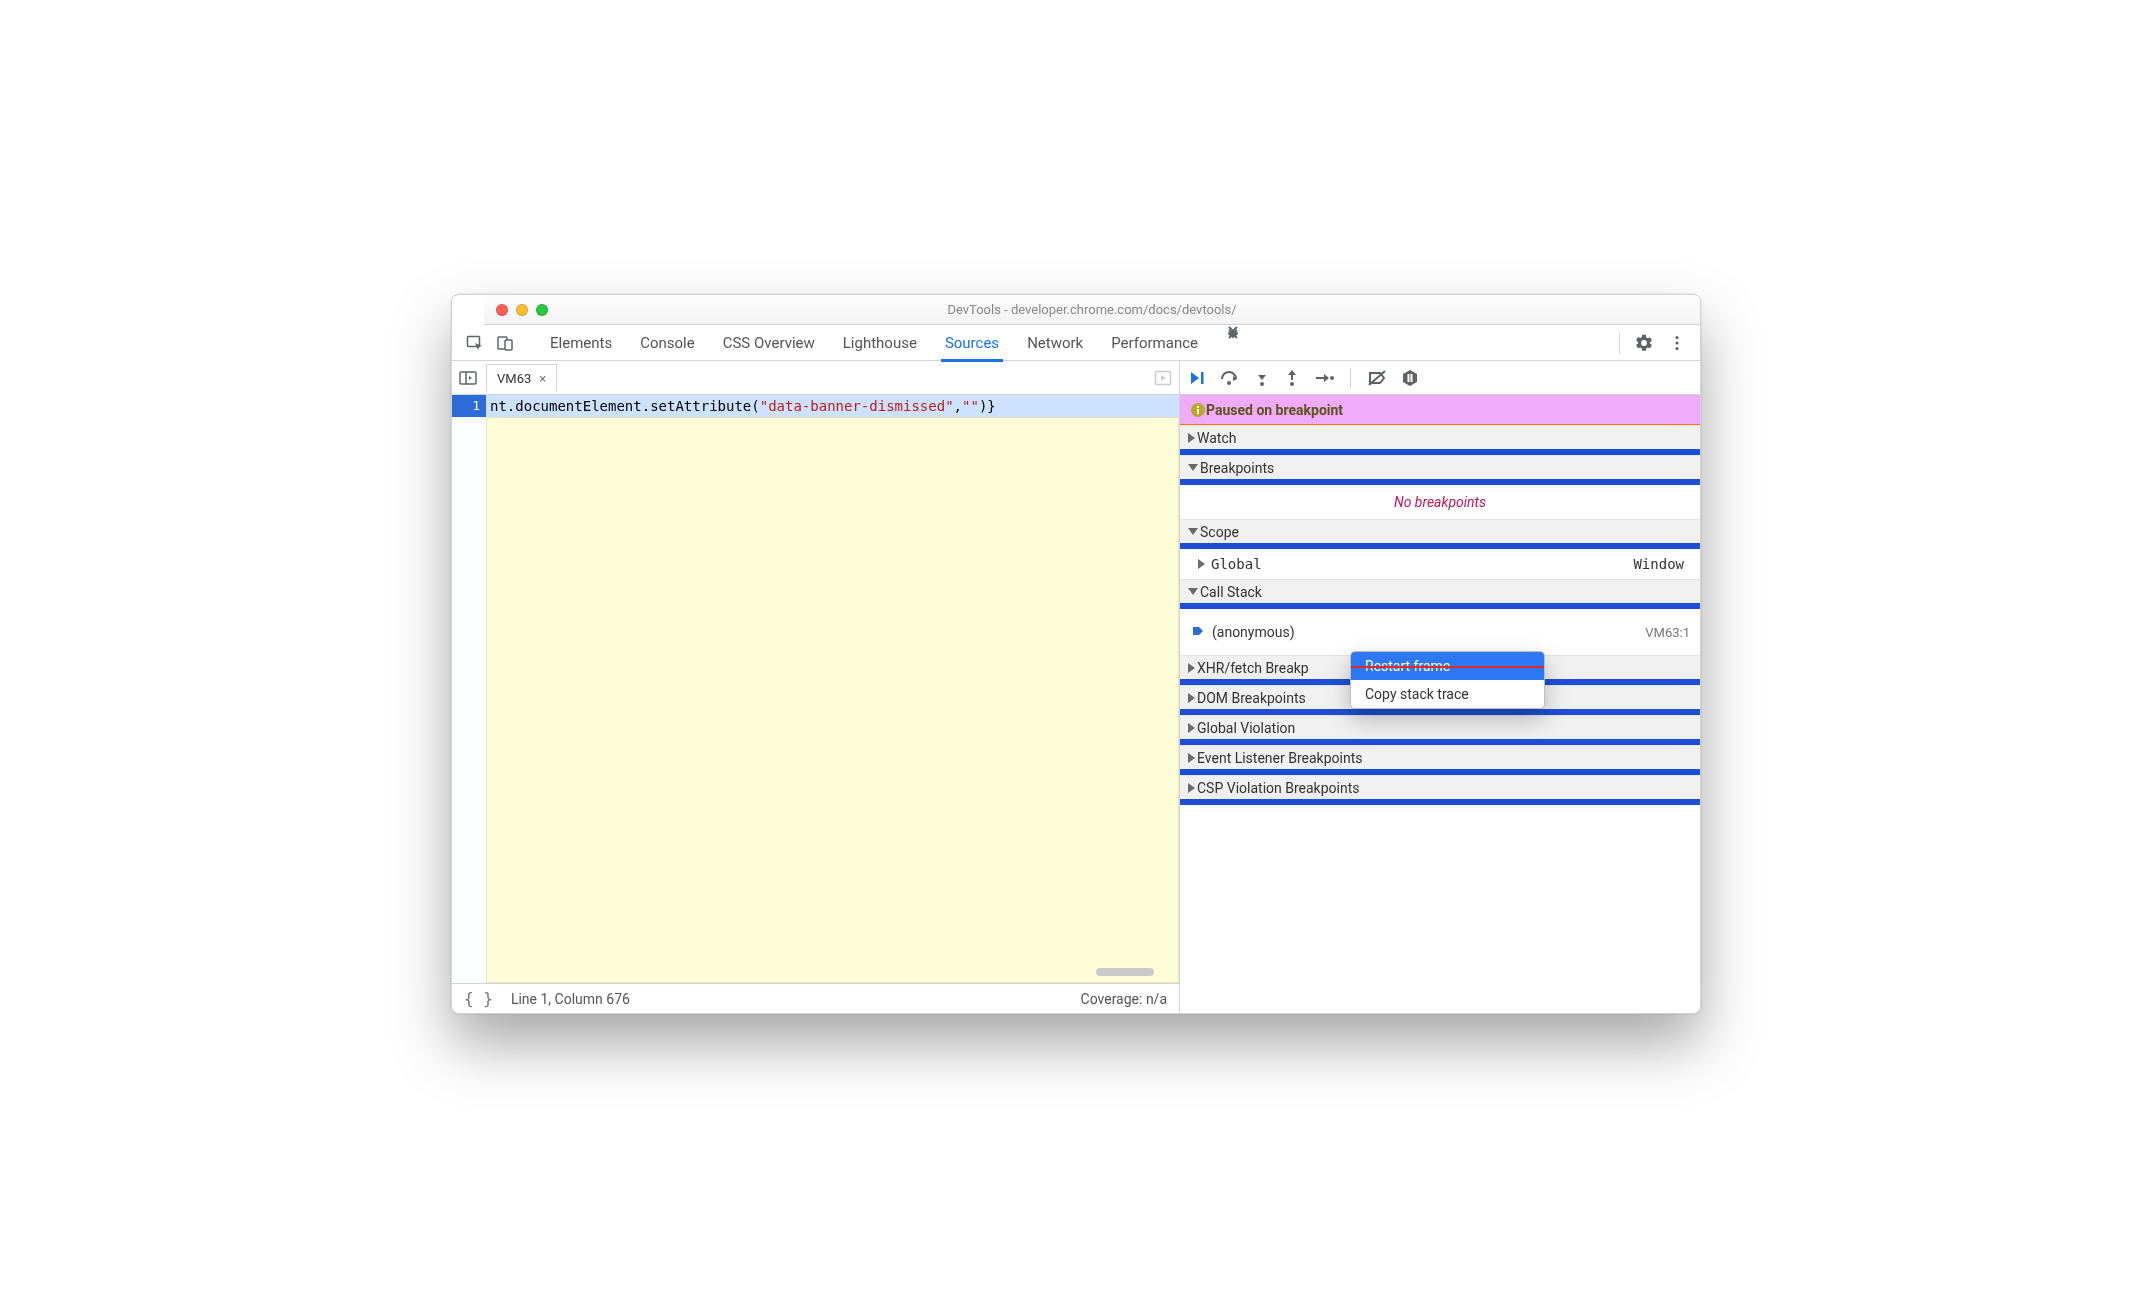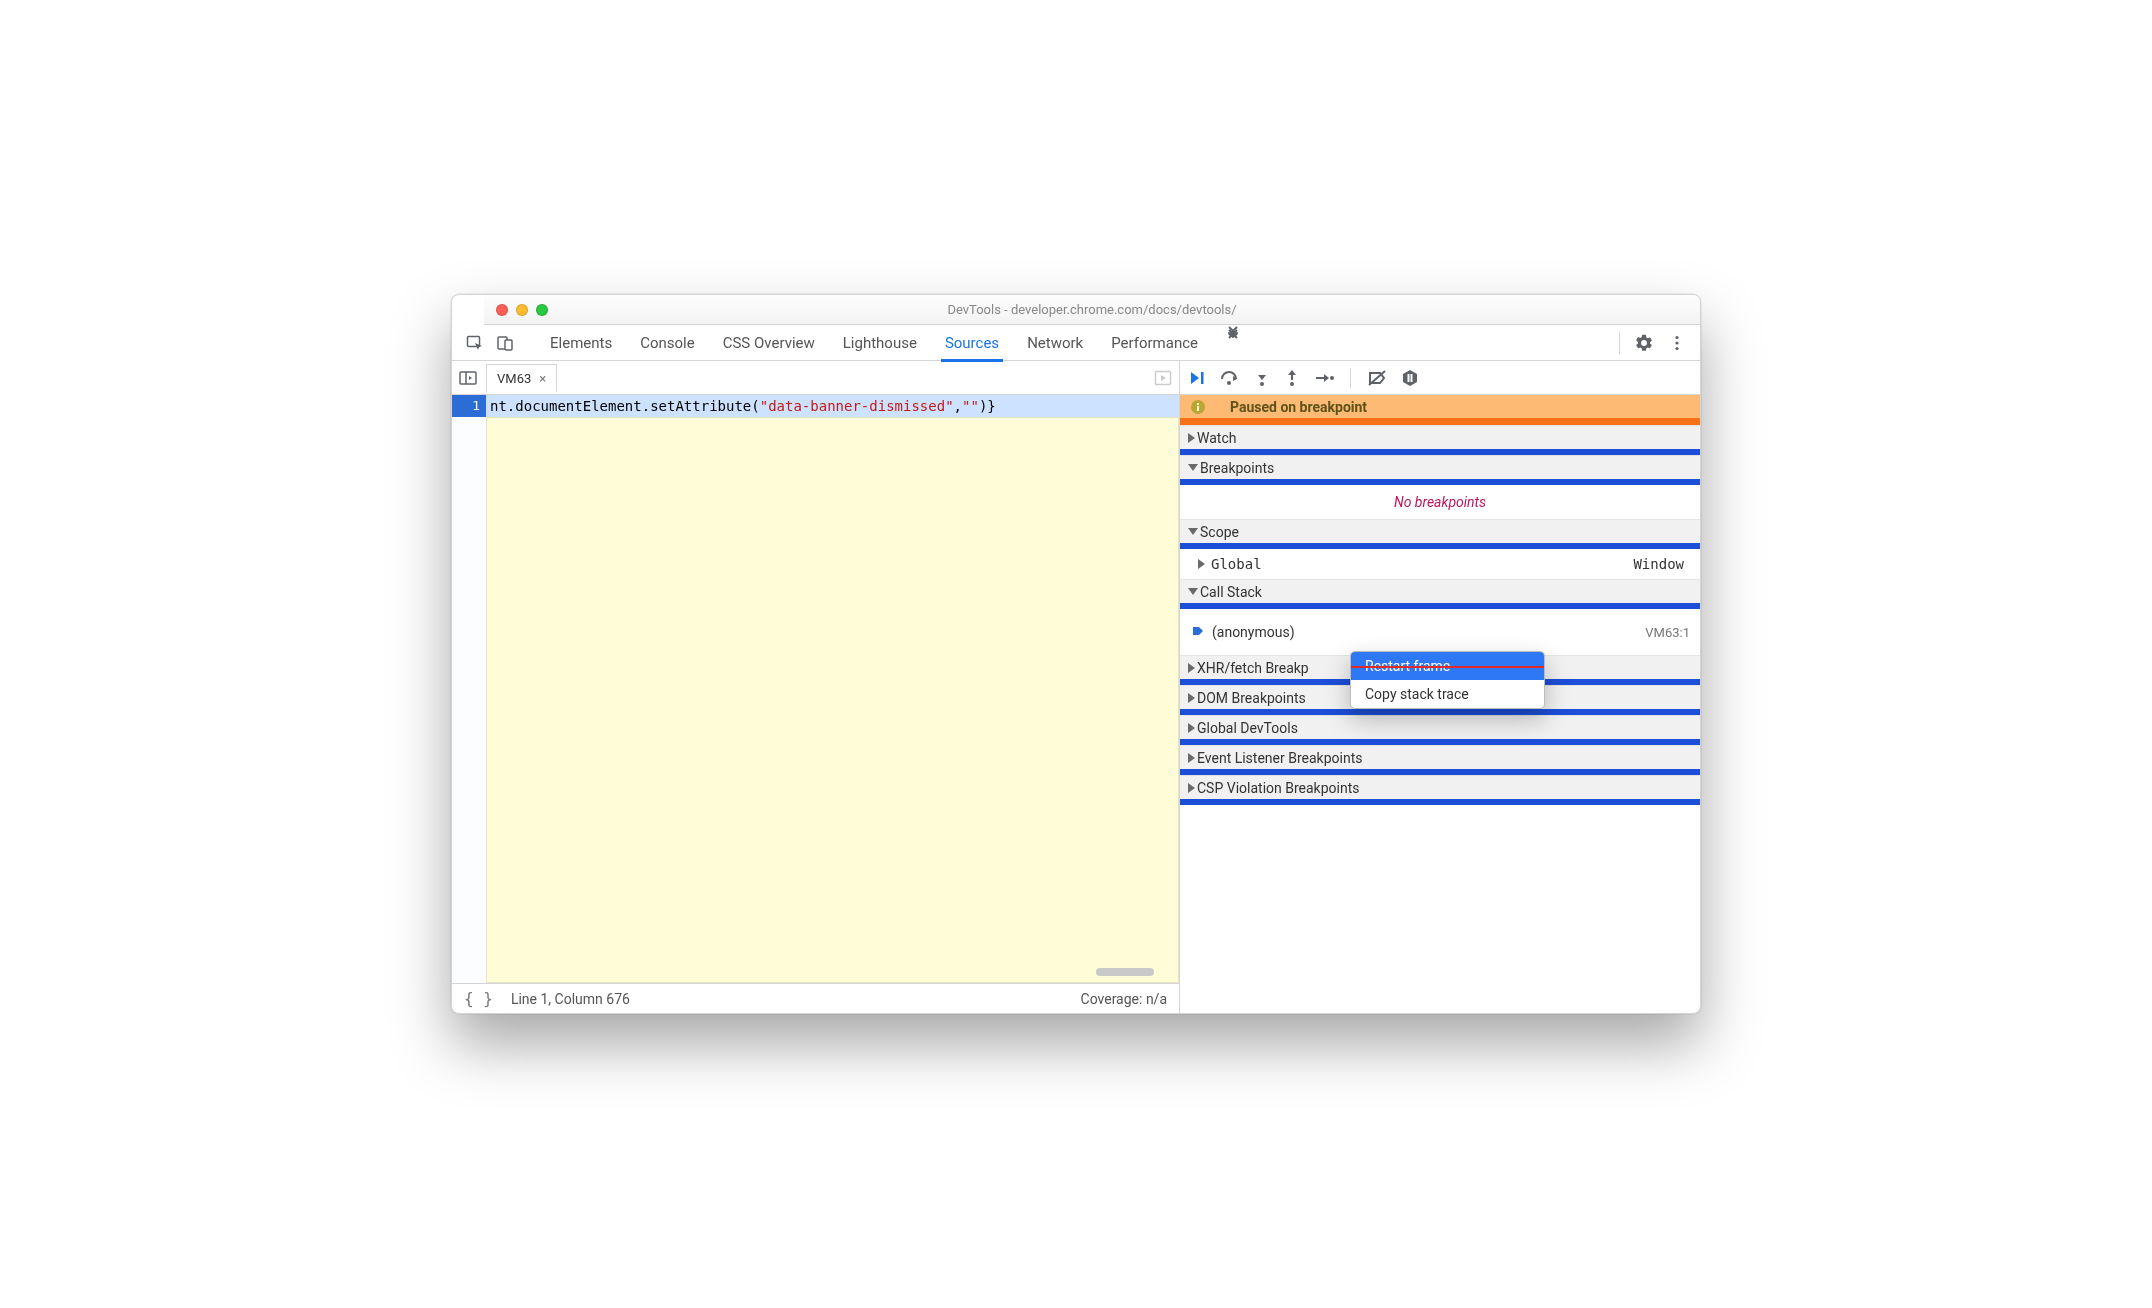--- a/index.html
+++ b/index.html
@@ -189,29 +189,29 @@
   .debug-toolbar {
     height:34px;
     display:flex;
     align-items:center;
     border-bottom:1px solid #d4d4d4;
     padding:0 8px;
     gap:14px;
   }
   .debug-toolbar .sep { width:1px; height:20px; background:#d4d4d4; margin:0 2px; }
   .paused-banner {
-    background:#fdba74;
+    background:#f0abfc;
     color:#5c521a;
     font-weight:700;
     height:30px;
     display:flex;
     align-items:center;
-    gap:24px;
+    gap:0;
     padding:0 10px;
-    border-bottom:7px solid #f97316;
+    border-bottom:1px solid #f97316;
   }
   .section-header {
     height:30px;
     display:flex;
     align-items:center;
     gap:2px;
     padding:0 8px;
     background:#f1f1f1;
     border-top:1px solid #e4e4e4;
     border-bottom:6px solid #1d4ed8;
@@ -479,21 +479,21 @@
       <div class="section-header">
         <span class="triangle tri-right"></span>
         <span>XHR/fetch Breakp</span>
       </div>
       <div class="section-header">
         <span class="triangle tri-right"></span>
         <span>DOM Breakpoints</span>
       </div>
       <div class="section-header">
         <span class="triangle tri-right"></span>
-        <span>Global DevTools</span>
+        <span>Global Violation</span>
       </div>
       <div class="section-header">
         <span class="triangle tri-right"></span>
         <span>Event Listener Breakpoints</span>
       </div>
       <div class="section-header">
         <span class="triangle tri-right"></span>
         <span>CSP Violation Breakpoints</span>
       </div>
 

